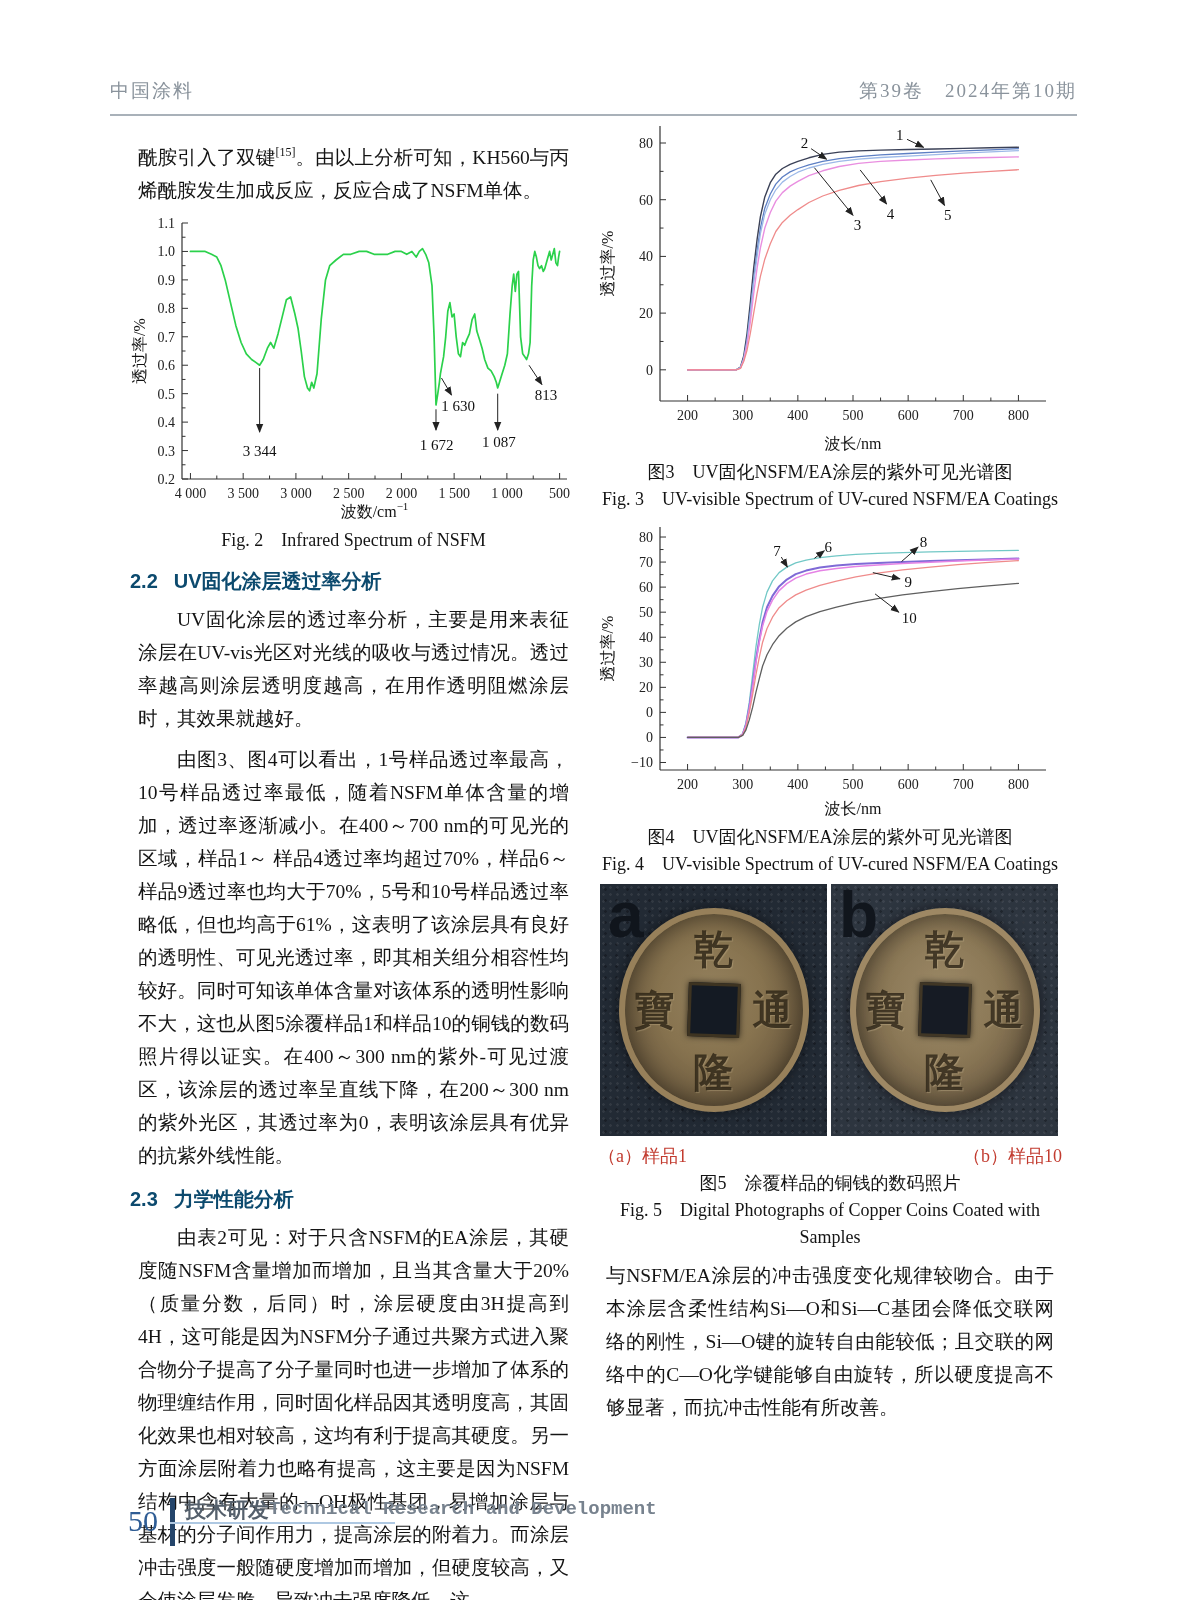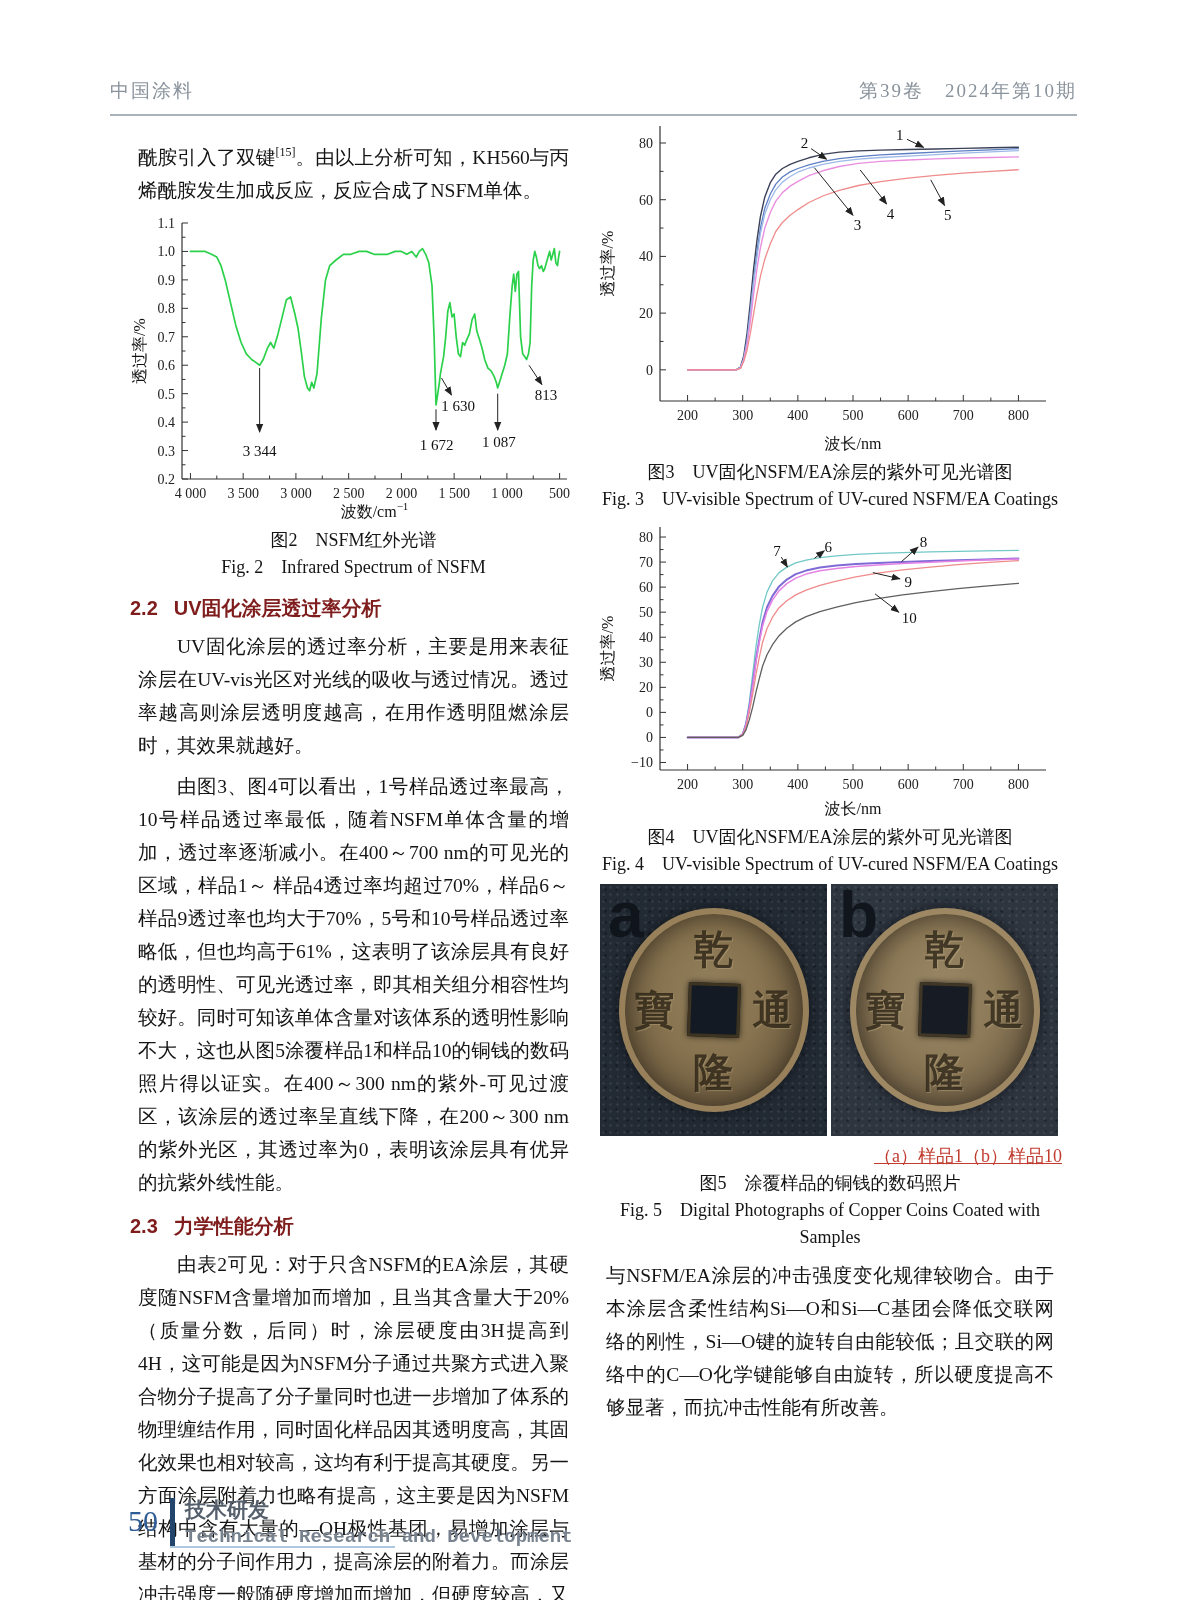--- a/index.html
+++ b/index.html
@@ -10,21 +10,21 @@
           align-items:flex-end;color:#8a939c;font-size:19px;letter-spacing:2px;
           border-bottom:2px solid #a9b1b9;padding-bottom:10px;}
   
   .col{position:absolute;top:128px;}
   .col-left{left:130px;width:447px;}
   .col-right{left:598px;width:464px;top:112px;}
   .body-text{margin:8px;font-size:19.5px;line-height:33px;text-align:justify;}
   .indent{text-indent:2em;}
   sup.cite{font-size:12px;}
   h3.sec{margin:14px 0 8px 0;font-family:"Liberation Sans",sans-serif;font-weight:bold;
-         font-size:20px;color:#7f1d1d;}
+         font-size:20px;color:#0c4a6e;}
   h3.sec .sec-num{margin-right:16px;}
   
   .caption{text-align:center;font-weight:normal;margin:2px 0 4px 0;}
   .cap-cn{font-size:18px;line-height:27px;}
   .cap-en{font-size:18px;line-height:27px;}
   
   svg.chart{display:block;}
   svg .tick{font:14px "Liberation Serif",serif;fill:#222;}
   svg .axlabel{font:16px "Liberation Serif",serif;fill:#111;}
   svg .ann{font:15px "Liberation Serif",serif;fill:#111;}
@@ -42,27 +42,27 @@
         background:radial-gradient(ellipse at 48% 42%, #93805d 0%, #87734f 40%, #6f5d41 72%, #564830 100%);
         box-shadow:inset 0 0 26px rgba(0,0,0,.5), 0 0 14px rgba(0,0,0,.55);}
   .hole{position:absolute;left:50%;top:50%;width:46px;height:48px;transform:translate(-50%,-50%) rotate(2deg);
         background:#141a23;border:3px solid #3d3321;box-shadow:0 0 6px rgba(0,0,0,.7);}
   .cc{position:absolute;font-family:"Liberation Serif",serif;font-size:40px;font-weight:bold;
       color:rgba(43,34,19,.82);text-shadow:1px 1px 1px rgba(210,190,150,.35);}
   .cc.top{top:8px;left:50%;transform:translateX(-50%);}
   .cc.bottom{bottom:6px;left:50%;transform:translateX(-50%);}
   .cc.left{left:10px;top:50%;transform:translateY(-50%);}
   .cc.right{right:10px;top:50%;transform:translateY(-50%);}
-  .subcap{display:flex;justify-content:flex-end;margin:8px 0 2px 0;
-          color:#c23b2f;font-size:18px;text-decoration:underline;}
+  .subcap{display:flex;justify-content:space-between;margin:8px 0 2px 0;
+          color:#c23b2f;font-size:18px;}
   
   .footer{position:absolute;left:128px;top:1496px;display:flex;align-items:flex-start;}
   .pagenum{font-size:30px;color:#2e5c94;margin-top:8px;}
   .vbar{display:inline-block;width:5px;height:48px;background:#24456b;margin:2px 10px 0 12px;}
-  .fsec{display:flex;flex-direction:column;position:relative;}
+  .fsec{display:flex;flex-direction:row;position:relative;}
   .fsec-cn{font-family:"Liberation Sans",sans-serif;font-weight:bold;font-size:21px;color:#55606c;}
   .fsec-en{font-family:Liberation Mono, monospace;font-weight:bold;font-size:19px;color:#77828e;margin-top:2px;}
   .fsec::after{content:"";position:absolute;left:-15px;bottom:0;width:225px;height:2px;background:#aec8e2;}
 </style>
 </head>
 <body>
 
 <div id="page">
 
   <div class="header">
@@ -141,21 +141,20 @@
         <line x1="305.99452054794517" y1="194.3111111111111" x2="305.99452054794517" y2="215.07555555555555" stroke="#222" stroke-width="1" marker-end="url(#arr-svg-fig2)"></line>
         <text x="306.7328767123288" y="234.86666666666665" text-anchor="middle" class="ann">1 672</text>
         <line x1="311.47945205479454" y1="163.0222222222222" x2="321.5" y2="180.0888888888889" stroke="#222" stroke-width="1" marker-end="url(#arr-svg-fig2)"></line>
         <text x="328.14520547945204" y="196.46666666666664" text-anchor="middle" class="ann">1 630</text>
         <line x1="367.7" y1="178.66666666666666" x2="367.7" y2="215.07555555555555" stroke="#222" stroke-width="1" marker-end="url(#arr-svg-fig2)"></line>
         <text x="368.9657534246575" y="232.02222222222218" text-anchor="middle" class="ann">1 087</text>
         <line x1="399.027397260274" y1="150.22222222222223" x2="411.8958904109589" y2="169.56444444444443" stroke="#222" stroke-width="1" marker-end="url(#arr-svg-fig2)"></line>
         <text x="416.11506849315066" y="185.0888888888889" text-anchor="middle" class="ann">813</text>
       </svg>
     <div class="caption">
-      <div class="cap-cn">图2　NSFM红外光谱</div>
       <div class="cap-en">Fig. 2　Infrared Spectrum of NSFM</div>
     </div>
 
     <h3 class="sec"><span class="sec-num">2.2</span><span>UV固化涂层透过率分析</span></h3>
     <p class="body-text indent">UV固化涂层的透过率分析，主要是用来表征涂层在UV-vis光区对光线的吸收与透过情况。透过率越高则涂层透明度越高，在用作透明阻燃涂层时，其效果就越好。</p>
     <p class="body-text indent">由图3、图4可以看出，1号样品透过率最高，10号样品透过率最低，随着NSFM单体含量的增加，透过率逐渐减小。在400～700 nm的可见光的区域，样品1～ 样品4透过率均超过70%，样品6～ 样品9透过率也均大于70%，5号和10号样品透过率略低，但也均高于61%，这表明了该涂层具有良好的透明性、可见光透过率，即其相关组分相容性均较好。同时可知该单体含量对该体系的透明性影响不大，这也从图5涂覆样品1和样品10的铜钱的数码照片得以证实。在400～300 nm的紫外-可见过渡区，该涂层的透过率呈直线下降，在200～300 nm的紫外光区，其透过率为0，表明该涂层具有优异的抗紫外线性能。</p>
 
     <h3 class="sec"><span class="sec-num">2.3</span><span>力学性能分析</span></h3>
     <p class="body-text indent">由表2可见：对于只含NSFM的EA涂层，其硬度随NSFM含量增加而增加，且当其含量大于20%（质量分数，后同）时，涂层硬度由3H提高到4H，这可能是因为NSFM分子通过共聚方式进入聚合物分子提高了分子量同时也进一步增加了体系的物理缠结作用，同时固化样品因其透明度高，其固化效果也相对较高，这均有利于提高其硬度。另一方面涂层附着力也略有提高，这主要是因为NSFM结构中含有大量的—OH极性基团，易增加涂层与基材的分子间作用力，提高涂层的附着力。而涂层冲击强度一般随硬度增加而增加，但硬度较高，又会使涂层发脆，导致冲击强度降低，这</p>
   </div>

